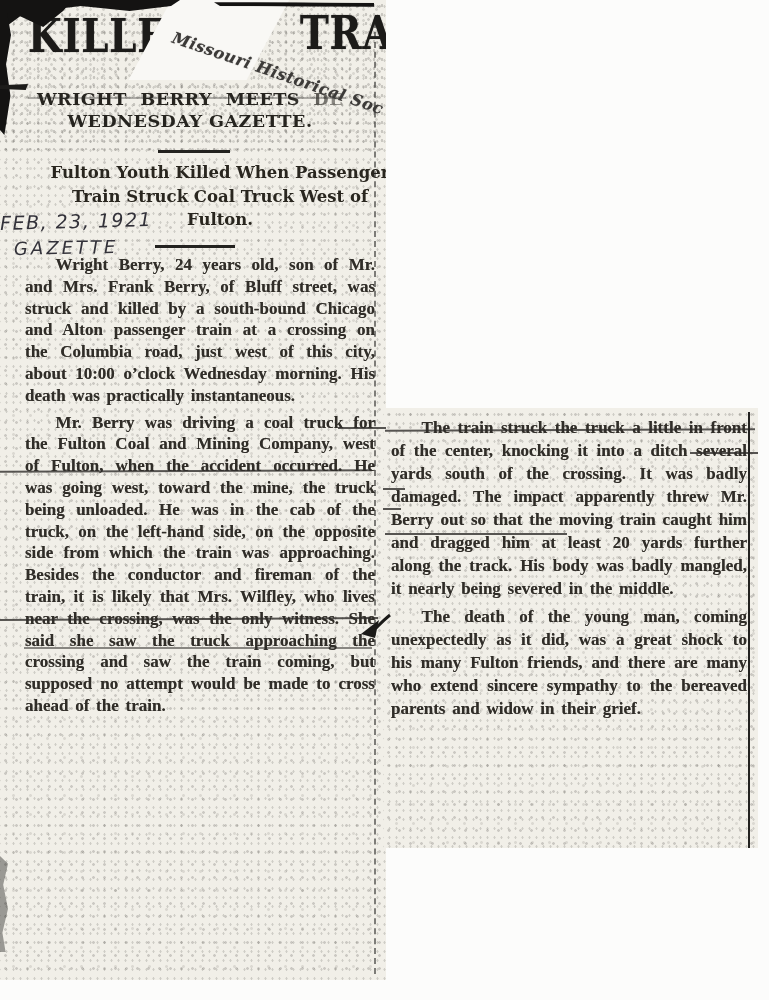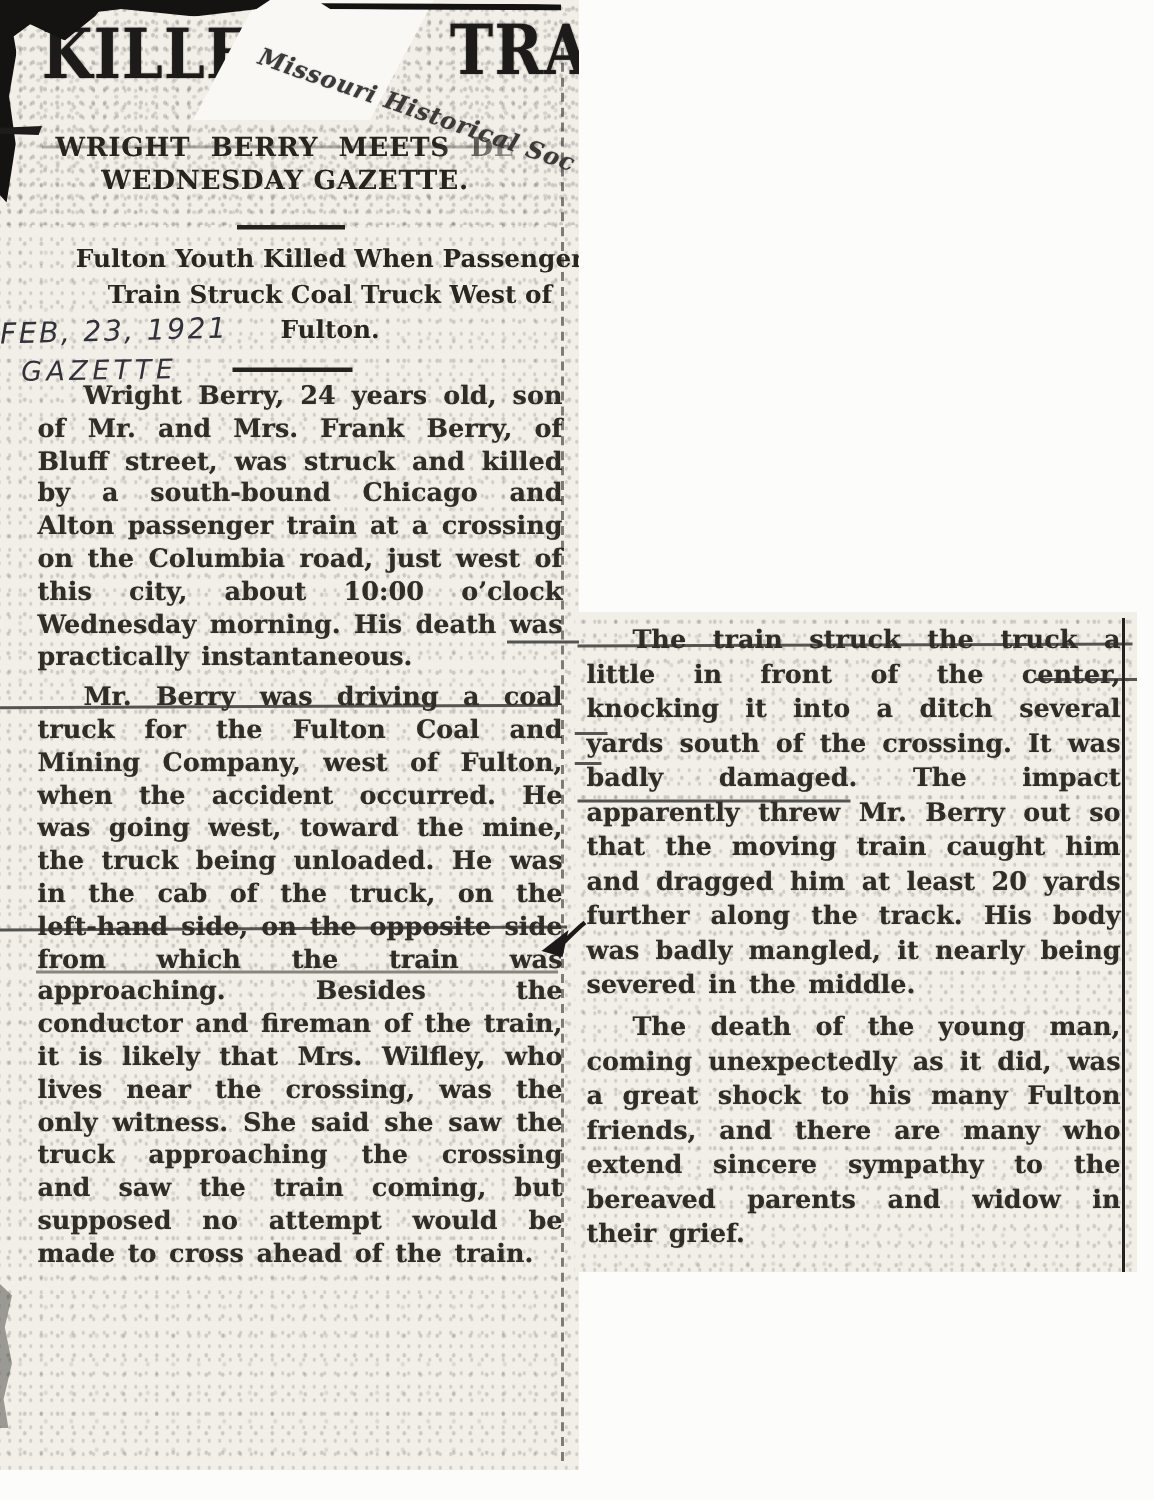--- a/index.html
+++ b/index.html
@@ -98,21 +98,21 @@
     font-style:italic;white-space:nowrap;
   }
   .hw-date{left:0px;top:210px;font-size:19px;letter-spacing:1.5px;transform:rotate(-1.5deg);}
   .hw-source{left:14px;top:237px;font-size:18px;letter-spacing:3px;transform:rotate(-1deg);}
 
   .bodytext{
     position:absolute;z-index:2;color:#302d28;
     font-weight:bold;text-align:justify;
     text-shadow:0 0 .6px rgba(48,45,40,.55);
   }
-  .bodytext p{margin:0 0 5px;text-indent:1.8em;word-spacing:2.5px;}
+  .bodytext p{margin:0 0 5px;text-indent:1.8em;word-spacing:2.5px;font-family:Liberation Serif, serif;}
   .left-body{left:25px;top:254px;width:350px;font-size:17px;line-height:21.8px;}
   .right-body{left:8px;top:8px;width:356px;font-size:17px;line-height:23px;}
 
   .artifact{position:absolute;background:#2f2d2a;height:2px;z-index:3;opacity:.8;}
   .vdash-left{position:absolute;left:374px;top:22px;height:952px;width:0;
     border-left:2px dashed rgba(30,29,27,.55);z-index:2;}
   .vline-right{position:absolute;right:8px;top:4px;height:556px;width:2.5px;
     background:#232220;z-index:3;}
   .end-rule{position:absolute;left:112px;top:556px;width:210px;height:3px;z-index:3;
     background:repeating-linear-gradient(90deg,#38362f 0 52px,transparent 52px 66px);}

